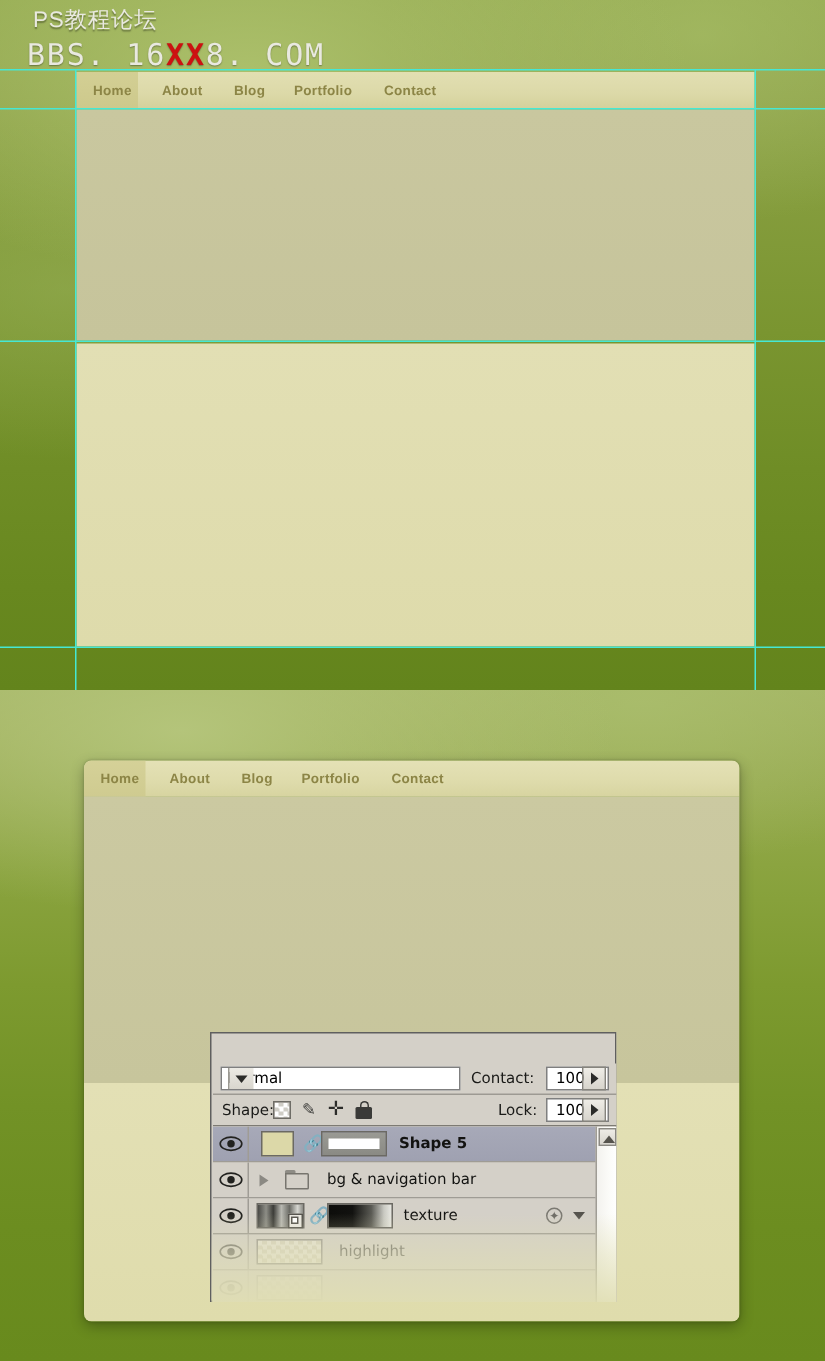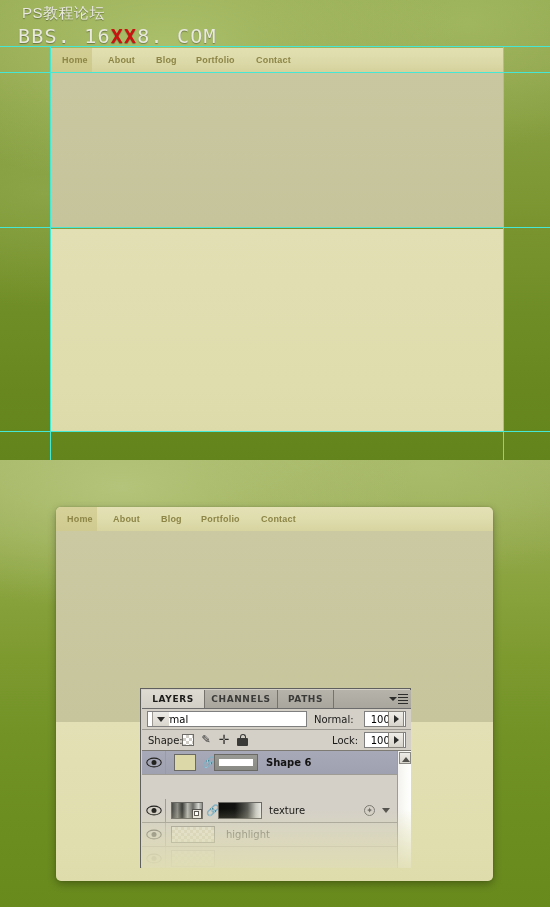--- a/index.html
+++ b/index.html
@@ -236,43 +236,29 @@
         <div class="ni" style="left:205px;">Contact</div>
       </div>
       <div class="mock-body"></div>
       <div class="mock-body2"></div>
     </div>
   </div>
 
   <div class="ps">
     <div class="ps-inner">
 
-      <div class="ps-tabs">
-        <div class="ps-tab active" style="left:0;width:62px;">LAYERS</div>
-        <div class="ps-tab" style="left:63px;width:72px;">CHANNELS</div>
-        <div class="ps-tab" style="left:136px;width:55px;">PATHS</div>
-        <div class="ps-menu">
-          <span class="tri"></span>
-          <span class="bars">
-              <i></i>
-              <i></i>
-              <i></i>
-              <i></i>
-            </span>
-        </div>
-      </div>
 
       <div class="ps-row ps-blend">
         <div class="sel">
           <span>Normal</span>
           <span class="arrow">
               <b></b>
             </span>
         </div>
-        <div class="lbl" style="left:172px;top:4px;">Normal:</div>
+        <div class="lbl" style="left:172px;top:4px;">Contact:</div>
         <div class="numbox" style="left:222px;top:2px;">
           <span>100%</span>
         </div>
         <div class="numarrow" style="left:246px;top:2px;">
             <b></b>
           </div>
       </div>
 
       <div class="ps-row ps-lock">
         <div class="lbl" style="left:6px;top:4px;">Shape:</div>
@@ -299,23 +285,37 @@
             <svg width="16" height="11" viewBox="0 0 16 11">
               <ellipse cx="8" cy="5.5" rx="7.2" ry="4.4" fill="none" stroke="#22221f" stroke-width="1.1"></ellipse>
               <circle cx="8" cy="5.5" r="2.5" fill="#22221f"></circle>
             </svg>
           </div>
           <div class="thumb th-solid" style="left:32px;width:22px;"></div>
           <div class="link" style="left:60px;">🔗</div>
           <div class="thumb th-mask-shape" style="left:72px;width:44px;">
               <i></i>
             </div>
-          <div class="lname b" style="left:124px;">Shape 6</div>
-        </div>
-
+          <div class="lname b" style="left:124px;">Shape 5</div>
+        </div>
+
+        <div class="lrow plain" style="top:24px;">
+          <div class="eye">
+            <svg width="16" height="11" viewBox="0 0 16 11">
+              <ellipse cx="8" cy="5.5" rx="7.2" ry="4.4" fill="none" stroke="#22221f" stroke-width="1.1"></ellipse>
+              <circle cx="8" cy="5.5" r="2.5" fill="#22221f"></circle>
+            </svg>
+          </div>
+          <div class="gtri" style="left:31px;"></div>
+          <div class="folder" style="left:48px;">
+            <span class="tab"></span>
+              <span class="bx"></span>
+          </div>
+          <div class="lname" style="left:76px;">bg &amp; navigation bar</div>
+        </div>
 
         <div class="lrow plain" style="top:48px;">
           <div class="eye">
             <svg width="16" height="11" viewBox="0 0 16 11">
               <ellipse cx="8" cy="5.5" rx="7.2" ry="4.4" fill="none" stroke="#22221f" stroke-width="1.1"></ellipse>
               <circle cx="8" cy="5.5" r="2.5" fill="#22221f"></circle>
             </svg>
           </div>
           <div class="thumb th-tex" style="left:29px;width:32px;">
             <span class="smartbadge" style="left:20px;top:6px;">

